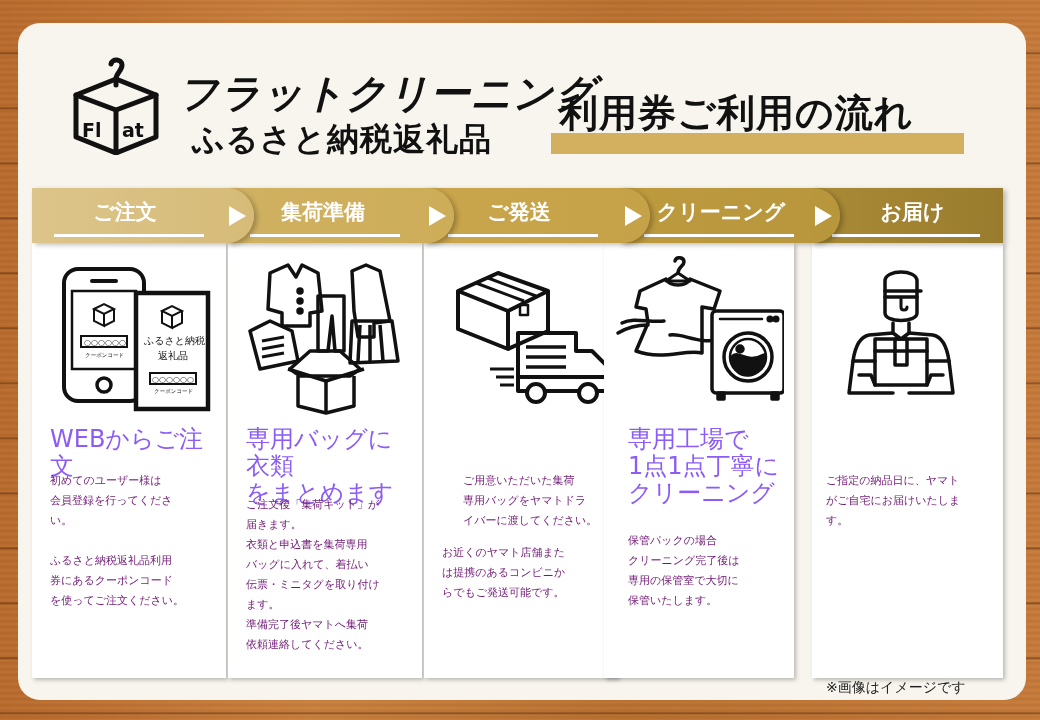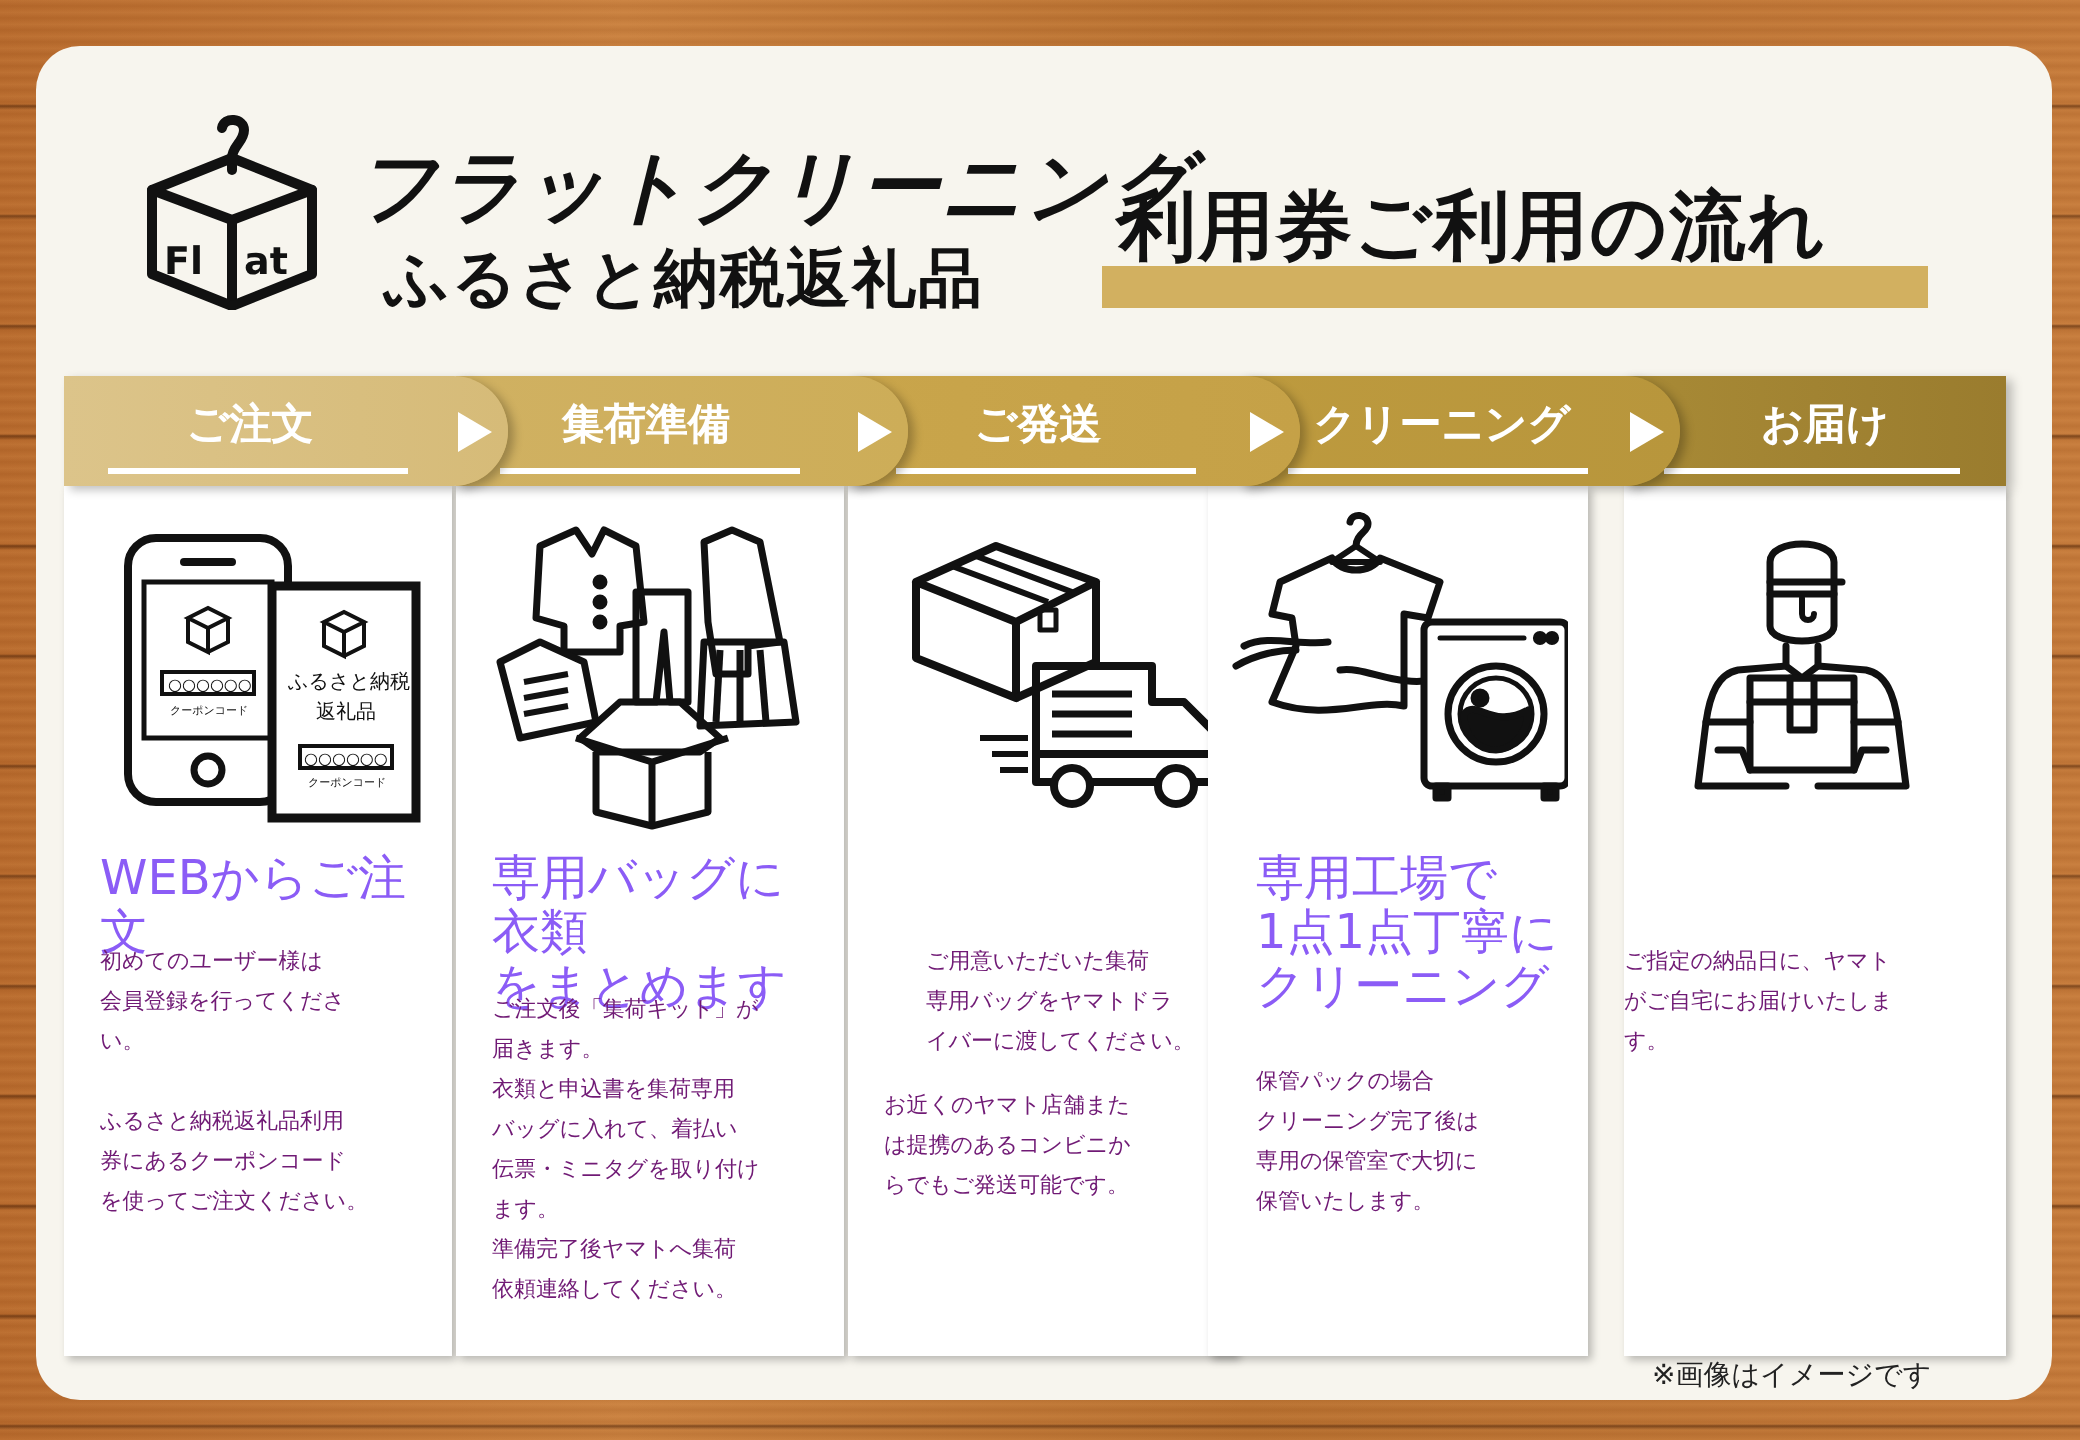--- a/index.html
+++ b/index.html
@@ -237,21 +237,21 @@
         <path d="M70 82 L46 84 C36 86 32 96 30 110 L26 142 L70 142"></path>
         <path d="M86 82 L110 84 C120 86 124 96 126 110 L130 142 L86 142"></path>
         <rect x="52" y="88" width="52" height="46" fill="#fff"></rect>
         <line x1="52" y1="100" x2="104" y2="100"></line>
         <rect x="72" y="88" width="12" height="26"></rect>
         <line x1="30" y1="110" x2="52" y2="110"></line>
           <line x1="104" y1="110" x2="126" y2="110"></line>
         <path d="M36 124 L48 124 L52 134 M120 124 L108 124 L104 134"></path>
       </svg>
     </div>
-    <div class="step-body" style="top:228px;left:0;">ご指定の納品日に、ヤマト
+    <div class="step-body" style="top:228px;left:14px;">ご指定の納品日に、ヤマト
 がご自宅にお届けいたしま
 す。</div>
   </div>
 
   <div class="hdr last" style="left:780px;width:191px;background:linear-gradient(90deg,#a88a36,#9a7c2e);">
     <div class="hdr-label" style="right:0;left:10px;">お届け</div>
     <div class="hdr-line" style="left:20px;width:148px;"></div>
   </div>
   <div class="hdr" style="left:588px;width:220px;background:linear-gradient(90deg,#bd9a3e,#b8963c);">
     <div class="hdr-label" style="left:18px;right:36px;">クリーニング</div>

